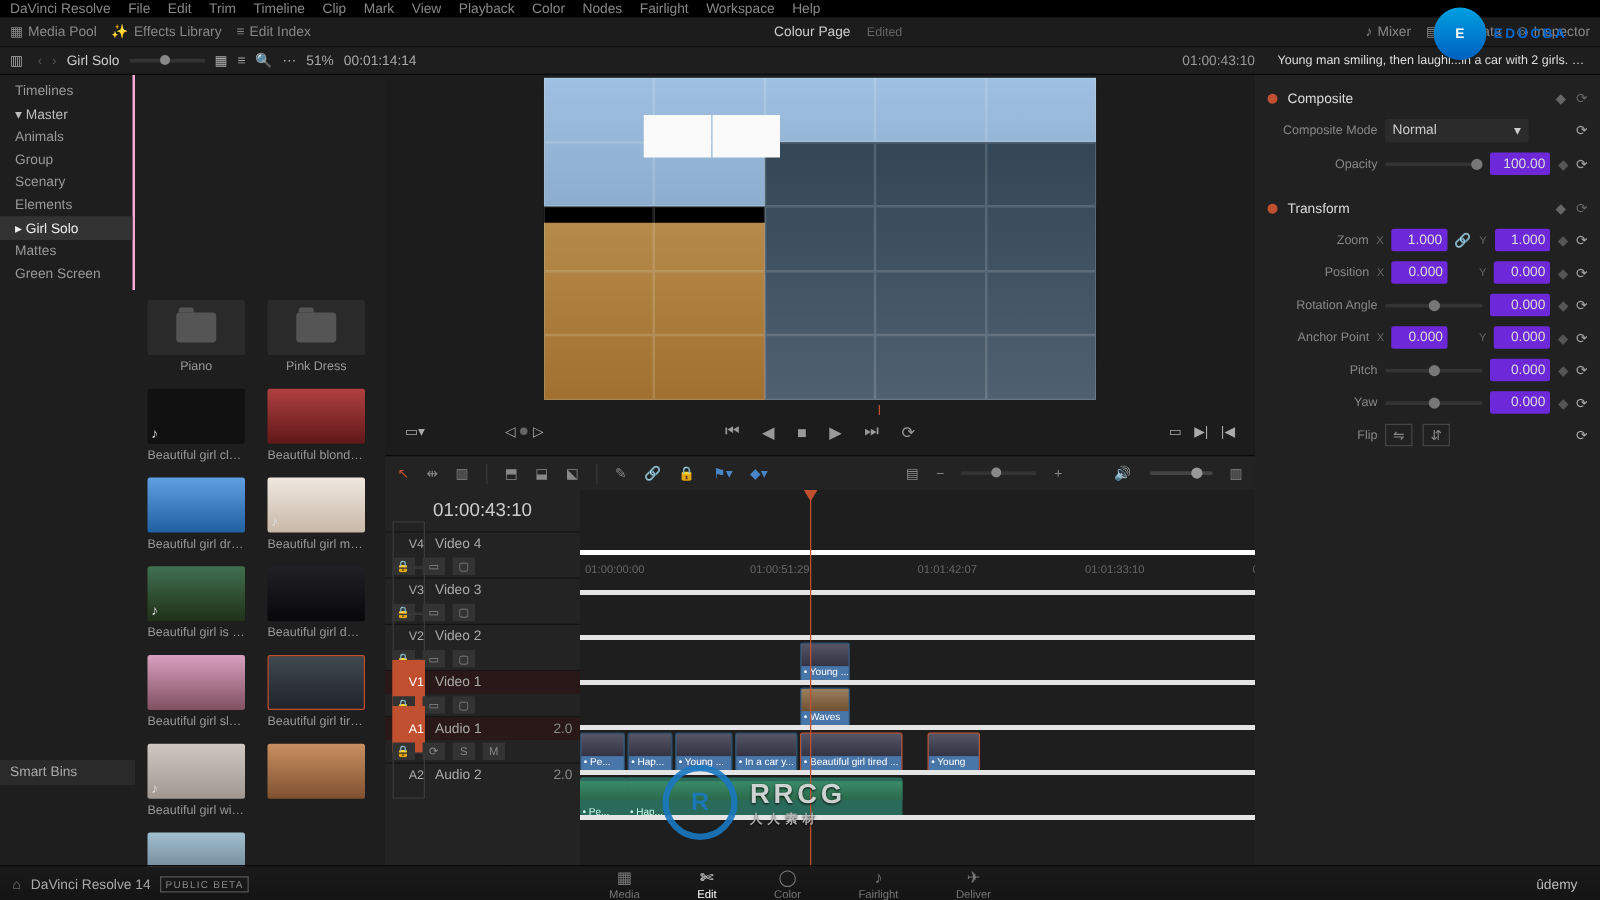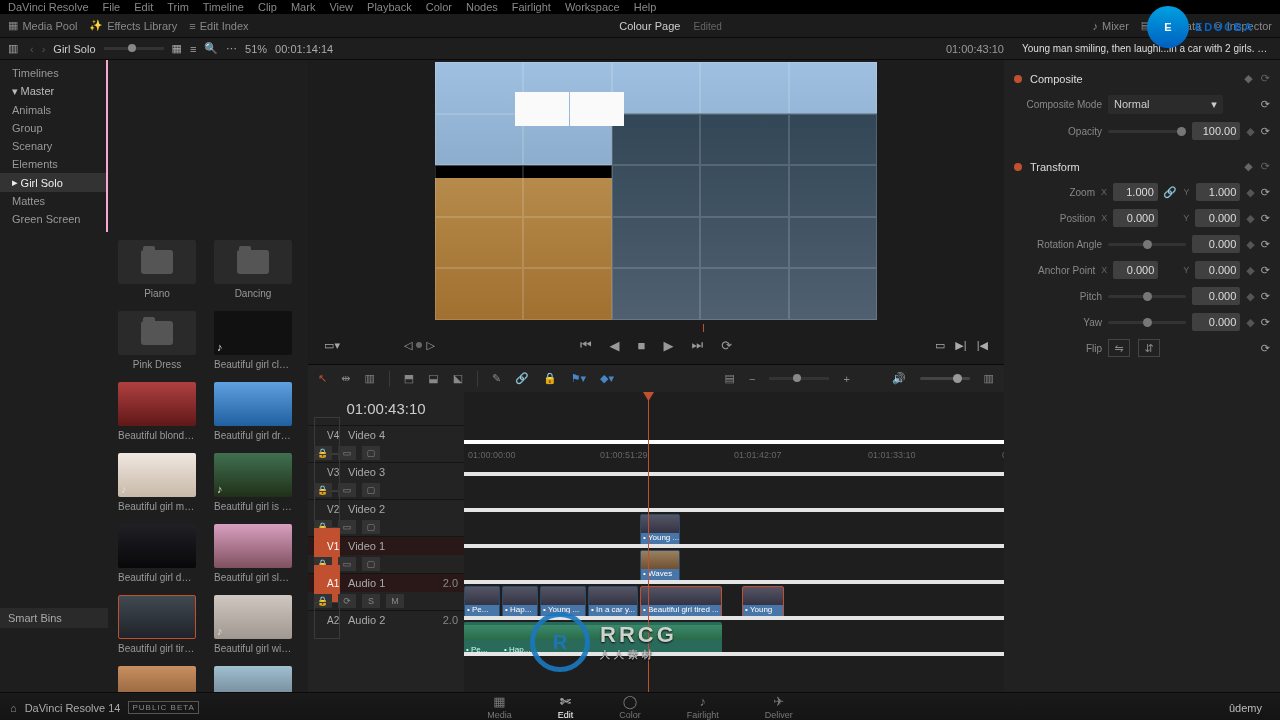--- a/index.html
+++ b/index.html
@@ -109,21 +109,21 @@
     
     
     .right { width: 276px; background: #212121; padding: 6px 10px; font-size: 11px; }
     .sect-hdr { display:flex; align-items:center; gap:8px; padding: 6px 0; }
     .dot { width:8px;height:8px;border-radius:50%;background:#c05030; }
     .sect-title { color:#ddd; }
     .sect-tools { margin-left:auto; display:flex; gap:8px; color:#666; }
     .prop-row { display:flex; align-items:center; gap:6px; padding:4px 0; }
     .prop-lbl { width:88px; text-align:right; color:#888; font-size:10px; }
     .prop-sel { flex:1; background:#2b2b2b; padding:3px 6px; color:#ccc; border-radius:2px; display:flex; justify-content:space-between; }
-    .prop-num { width:48px; background:#404040; padding:3px 4px; color:#ddd; text-align:right; border-radius:2px; }
+    .prop-num { width:48px; background:#6d28d9; padding:3px 4px; color:#ddd; text-align:right; border-radius:2px; }
     .mini-slider { flex:1; height:3px; background:#333; border-radius:2px; position:relative; }
     .mini-slider .kn { position:absolute; top:-3px; width:9px; height:9px; border-radius:50%; background:#777; }
     .ax { color:#666; font-size:9px; }
     .link-ic { color:#888; }
     .flip-btns { display:flex; gap:8px; }
     .flip-btns span { width:22px;height:18px;border:1px solid #444;display:flex;align-items:center;justify-content:center; color:#888; }
     
     
     .workspaces { position:absolute; bottom: 0; left:0; right:0; height:28px; background: linear-gradient(#1a1a1a,#141414); display:flex; align-items:center; justify-content:center; gap:46px; border-top:1px solid #0a0a0a; }
     .ws { display:flex; flex-direction:column; align-items:center; gap:1px; color:#777; font-size:9px; cursor:pointer; }
@@ -218,26 +218,20 @@
       <div class="tree-item">Mattes</div>
       <div class="tree-item">Green Screen</div>
     </div>
     <div class="bins-label">Smart Bins</div>
     <div class="thumbs" id="thumbs">
         <div class="thumb">
           <div class="thumb-img folder">
             <div class="folder-svg"></div>
           </div>
           <div class="thumb-label">Piano</div>
-        </div>
-        <div class="thumb">
-          <div class="thumb-img folder">
-            <div class="folder-svg"></div>
-          </div>
-          <div class="thumb-label">Dancing</div>
         </div>
         <div class="thumb">
           <div class="thumb-img folder">
             <div class="folder-svg"></div>
           </div>
           <div class="thumb-label">Pink Dress</div>
         </div>
         <div class="thumb">
           <div class="thumb-img" style="background:#111">
             <span class="music-badge">♪</span>

